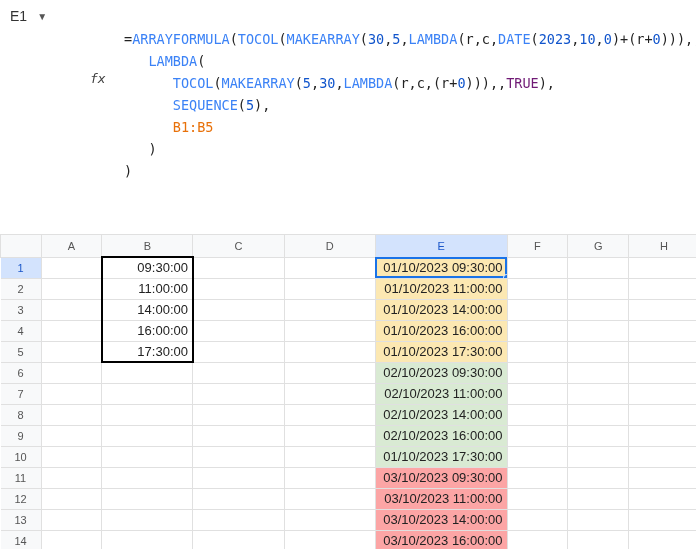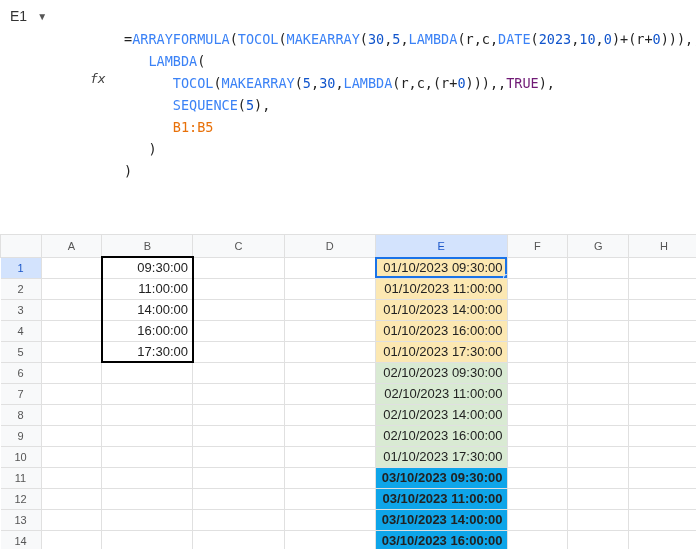--- a/index.html
+++ b/index.html
@@ -139,21 +139,21 @@
     bottom: -3px;
     width: 7px;
     height: 7px;
     background: #1a73e8;
     border: 1px solid #fff;
     border-radius: 50%;
   }
 
   .bg-yellow { background: #fce8b2; }
   .bg-green  { background: #d9ead3; margin-top: 47px; }
-  .bg-pink   { background: #0ea5e9; font-weight: bold; }
+  .bg-pink   { background: #fca5a5; }
 </style>
 </head>
 <body>
 
 <div class="top-bar">
   <div class="namebox-wrap">
     <span class="namebox">E1</span>
     <span class="dropdown-icon">▼</span>
   </div>
   <div class="vsep"></div>

